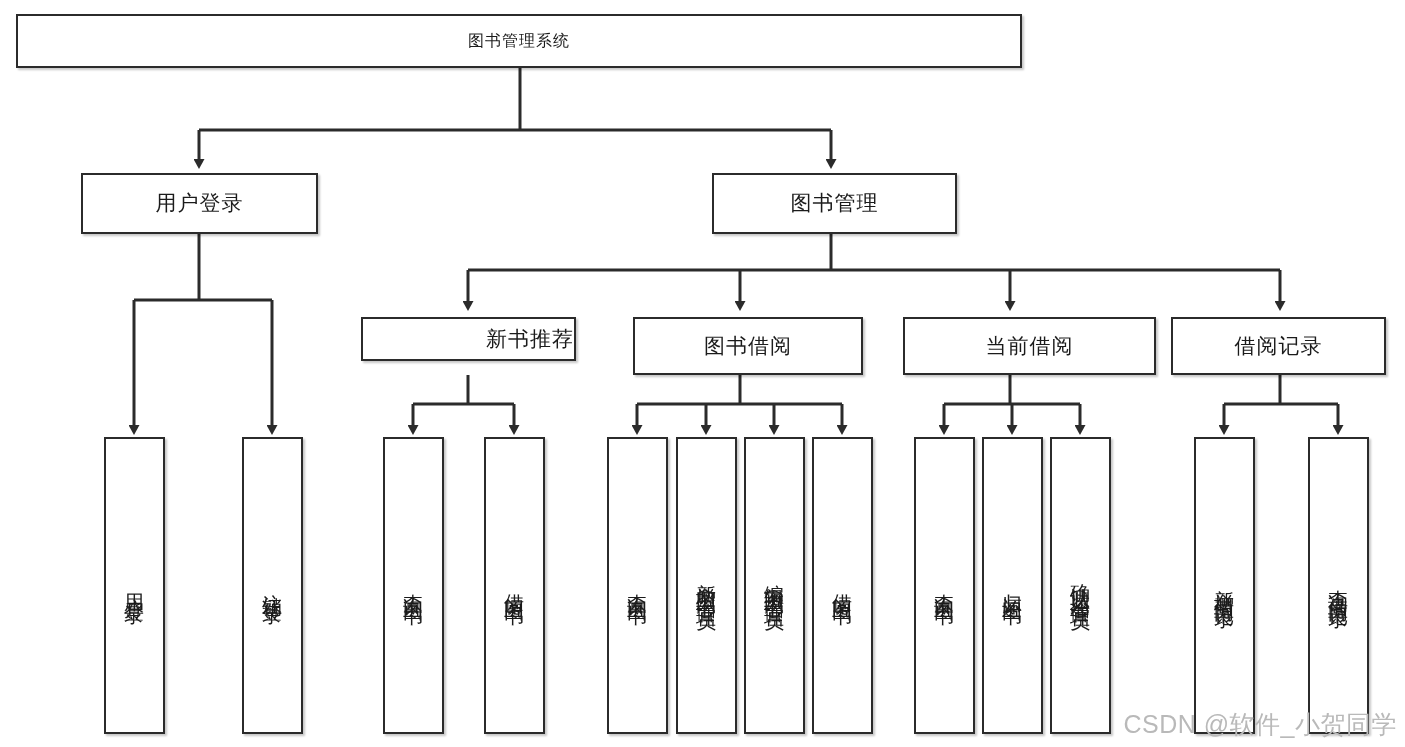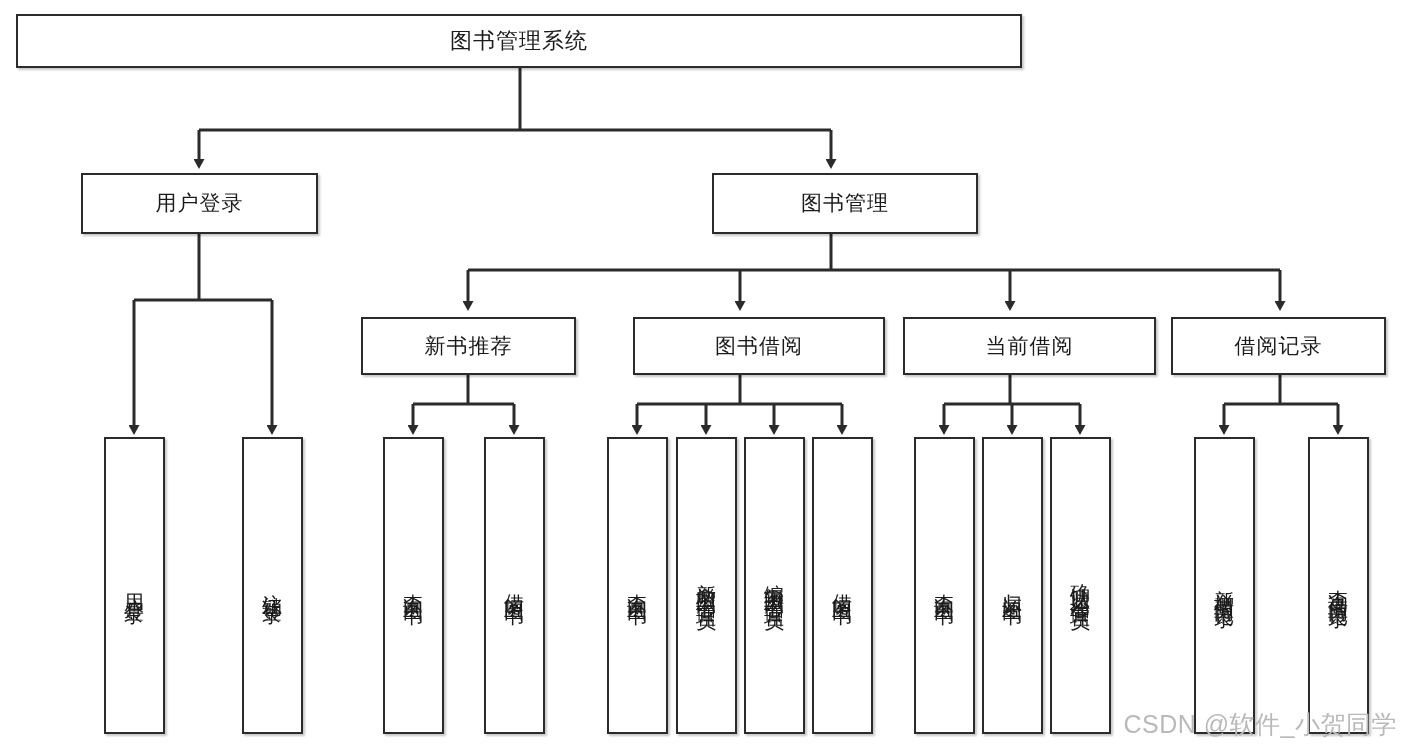--- a/index.html
+++ b/index.html
@@ -41,21 +41,21 @@
     display: block;
     text-align: center;
     line-height: 1.15;
   }
   
   .node.h .label {
     font-size: 21px;
     letter-spacing: 1px;
     white-space: nowrap;
   }
-  .node.root .label { font-size: 22px; }
+  .node.root .label { font-size: 16px; }
   
   .node.v {
     align-items: center;
     justify-content: center;
     padding: 6px 0;
   }
   .node.v .label {
     writing-mode: vertical-rl;
     text-orientation: upright;
     font-size: 20px;
@@ -132,29 +132,29 @@
   </svg>
 
   <div class="node h root" style="left:16px; top:14px; width:1006px; height:54px;">
     <span class="label">图书管理系统</span>
   </div>
 
   <div class="node h" style="left:81px; top:173px; width:237px; height:61px;">
     <span class="label">用户登录</span>
   </div>
 
-  <div class="node h" style="left:712px; top:173px; width:266px; height:61px;">
+  <div class="node h" style="left:712px; top:173px; width:245px; height:61px;">
     <span class="label">图书管理</span>
   </div>
 
-  <div class="node h" style="left:361px; top:317px; width:215px; height:58px;">
+  <div class="node h" style="left:361px; top:317px; width:215px; height:44px;justify-content:flex-end;">
     <span class="label">新书推荐</span>
   </div>
 
-  <div class="node h" style="left:633px; top:317px; width:252px; height:58px;">
+  <div class="node h" style="left:633px; top:317px; width:230px; height:58px;">
     <span class="label">图书借阅</span>
   </div>
 
   <div class="node h" style="left:903px; top:317px; width:253px; height:58px;">
     <span class="label">当前借阅</span>
   </div>
 
   <div class="node h" style="left:1171px; top:317px; width:215px; height:58px;">
     <span class="label">借阅记录</span>
   </div>

